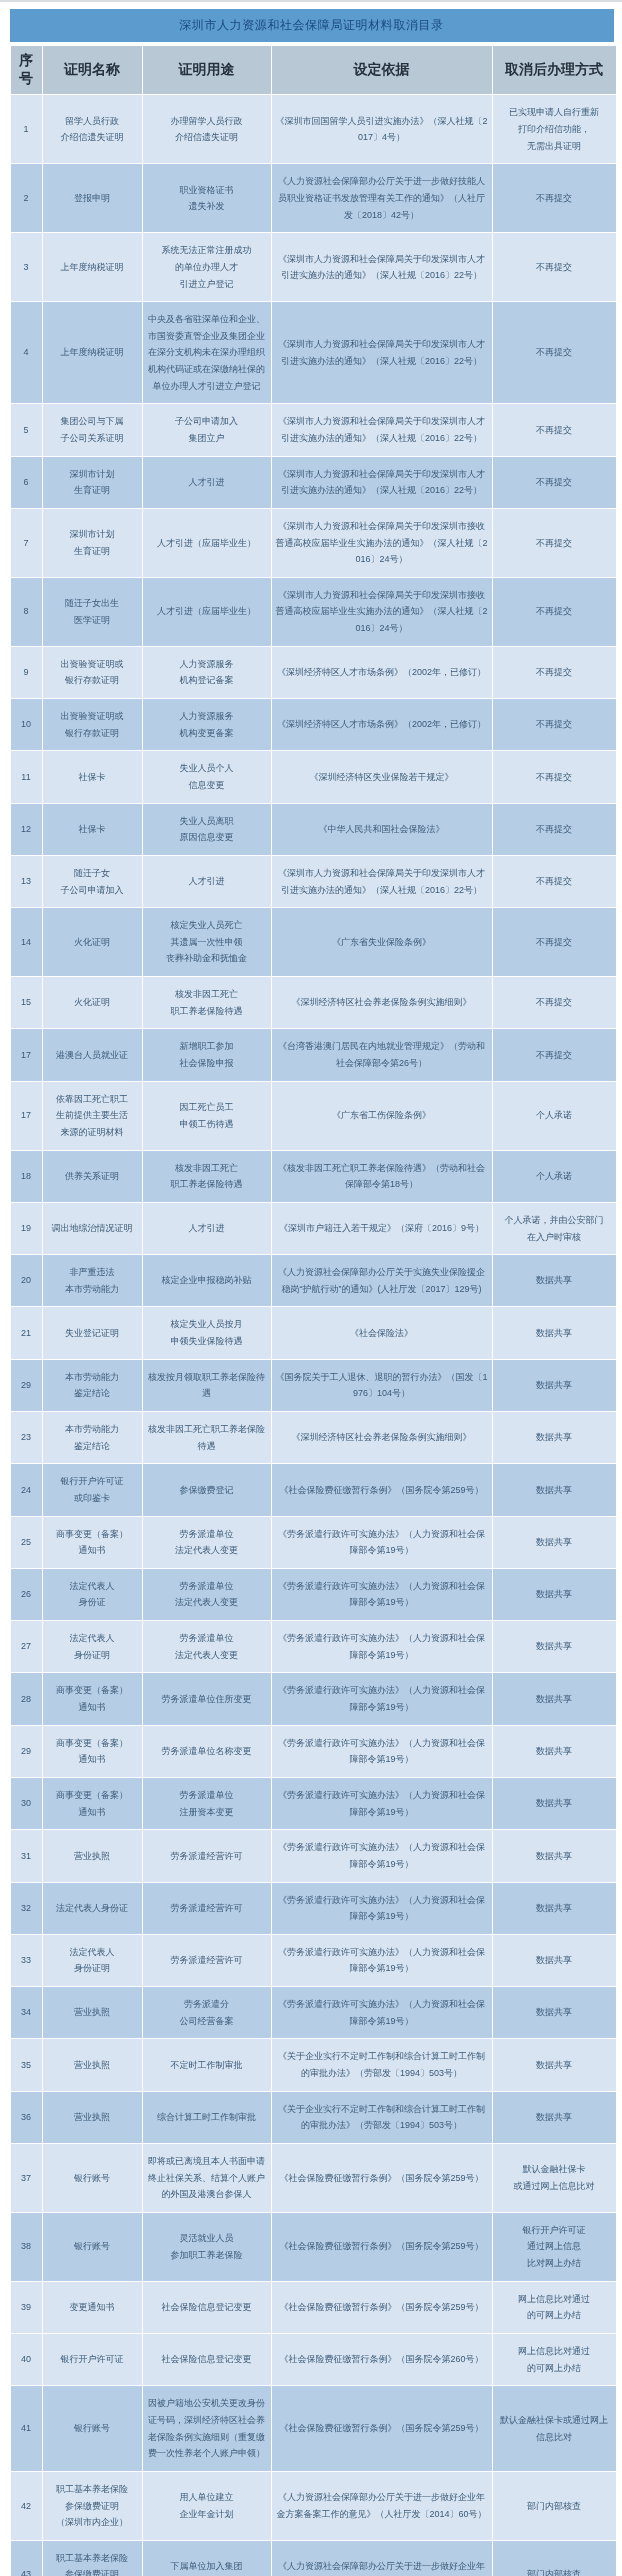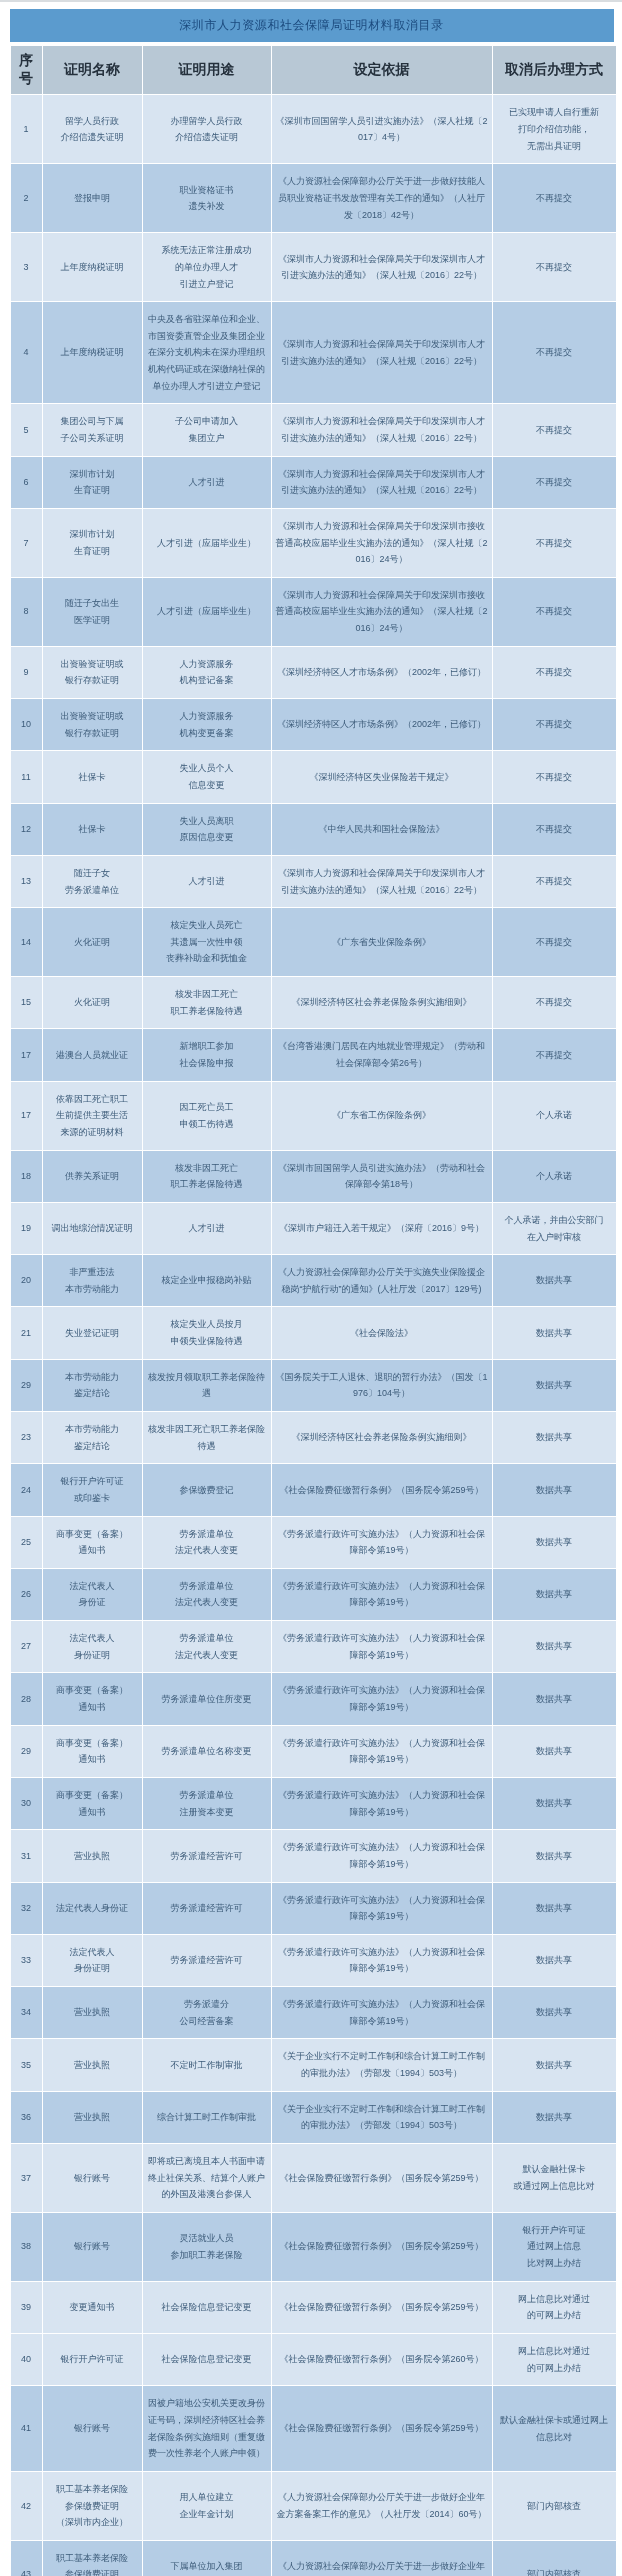--- a/index.html
+++ b/index.html
@@ -190,21 +190,21 @@
     <td class="pre">社保卡</td>
     <td class="pre">失业人员离职
 原因信息变更</td>
     <td>《中华人民共和国社会保险法》</td>
     <td class="pre">不再提交</td>
   </tr>
 
   <tr class="shade-light">
     <td class="pre">13</td>
     <td class="pre">随迁子女
-劳务派遣单位</td>
+子公司申请加入</td>
     <td class="pre">人才引进</td>
     <td>《深圳市人力资源和社会保障局关于印发深圳市人才引进实施办法的通知》（深人社规〔2016〕22号）</td>
     <td class="pre">不再提交</td>
   </tr>
 
   <tr class="shade-dark">
     <td class="pre">14</td>
     <td class="pre">火化证明</td>
     <td class="pre">核定失业人员死亡
 其遗属一次性申领
@@ -240,21 +240,21 @@
 申领工伤待遇</td>
     <td>《广东省工伤保险条例》</td>
     <td class="pre">个人承诺</td>
   </tr>
 
   <tr class="shade-dark">
     <td class="pre">18</td>
     <td class="pre">供养关系证明</td>
     <td class="pre">核发非因工死亡
 职工养老保险待遇</td>
-    <td>《深圳市回国留学人员引进实施办法》（劳动和社会保障部令第18号）</td>
+    <td>《核发非因工死亡职工养老保险待遇》（劳动和社会保障部令第18号）</td>
     <td class="pre">个人承诺</td>
   </tr>
 
   <tr class="shade-light">
     <td class="pre">19</td>
     <td class="pre">调出地综治情况证明</td>
     <td class="pre">人才引进</td>
     <td>《深圳市户籍迁入若干规定》（深府〔2016〕9号）</td>
     <td class="pre">个人承诺，并由公安部门
 在入户时审核</td>

